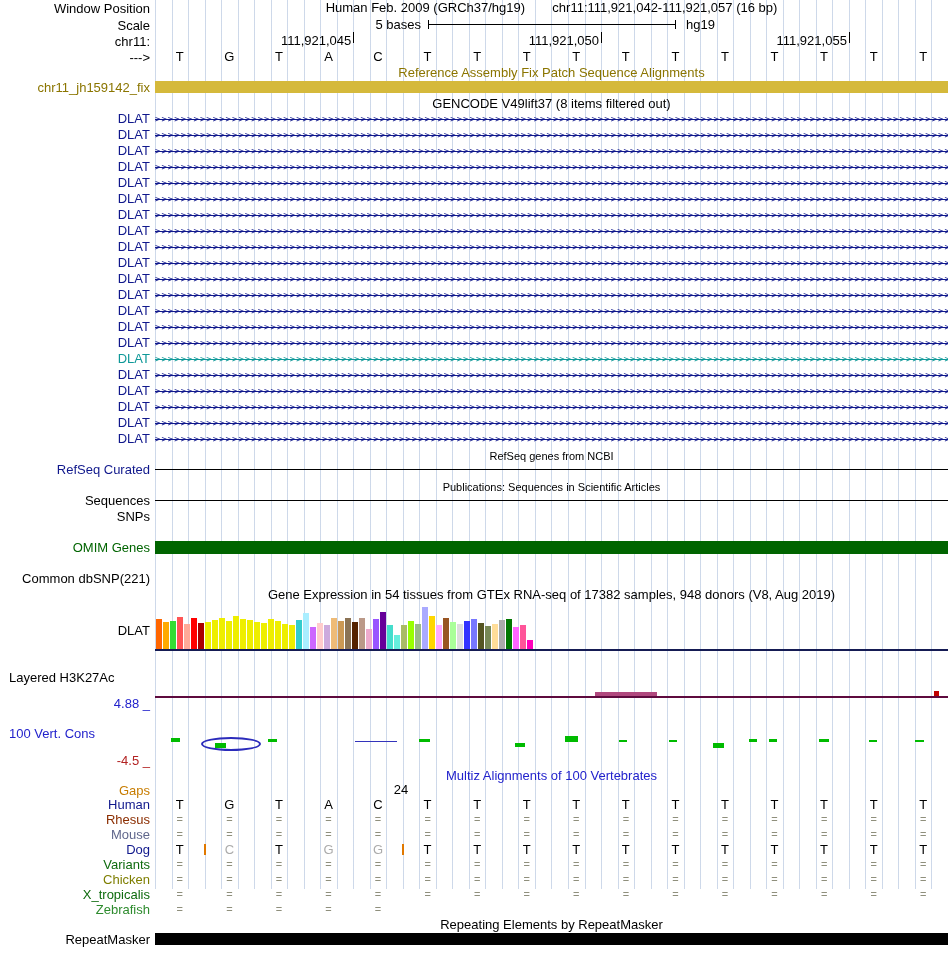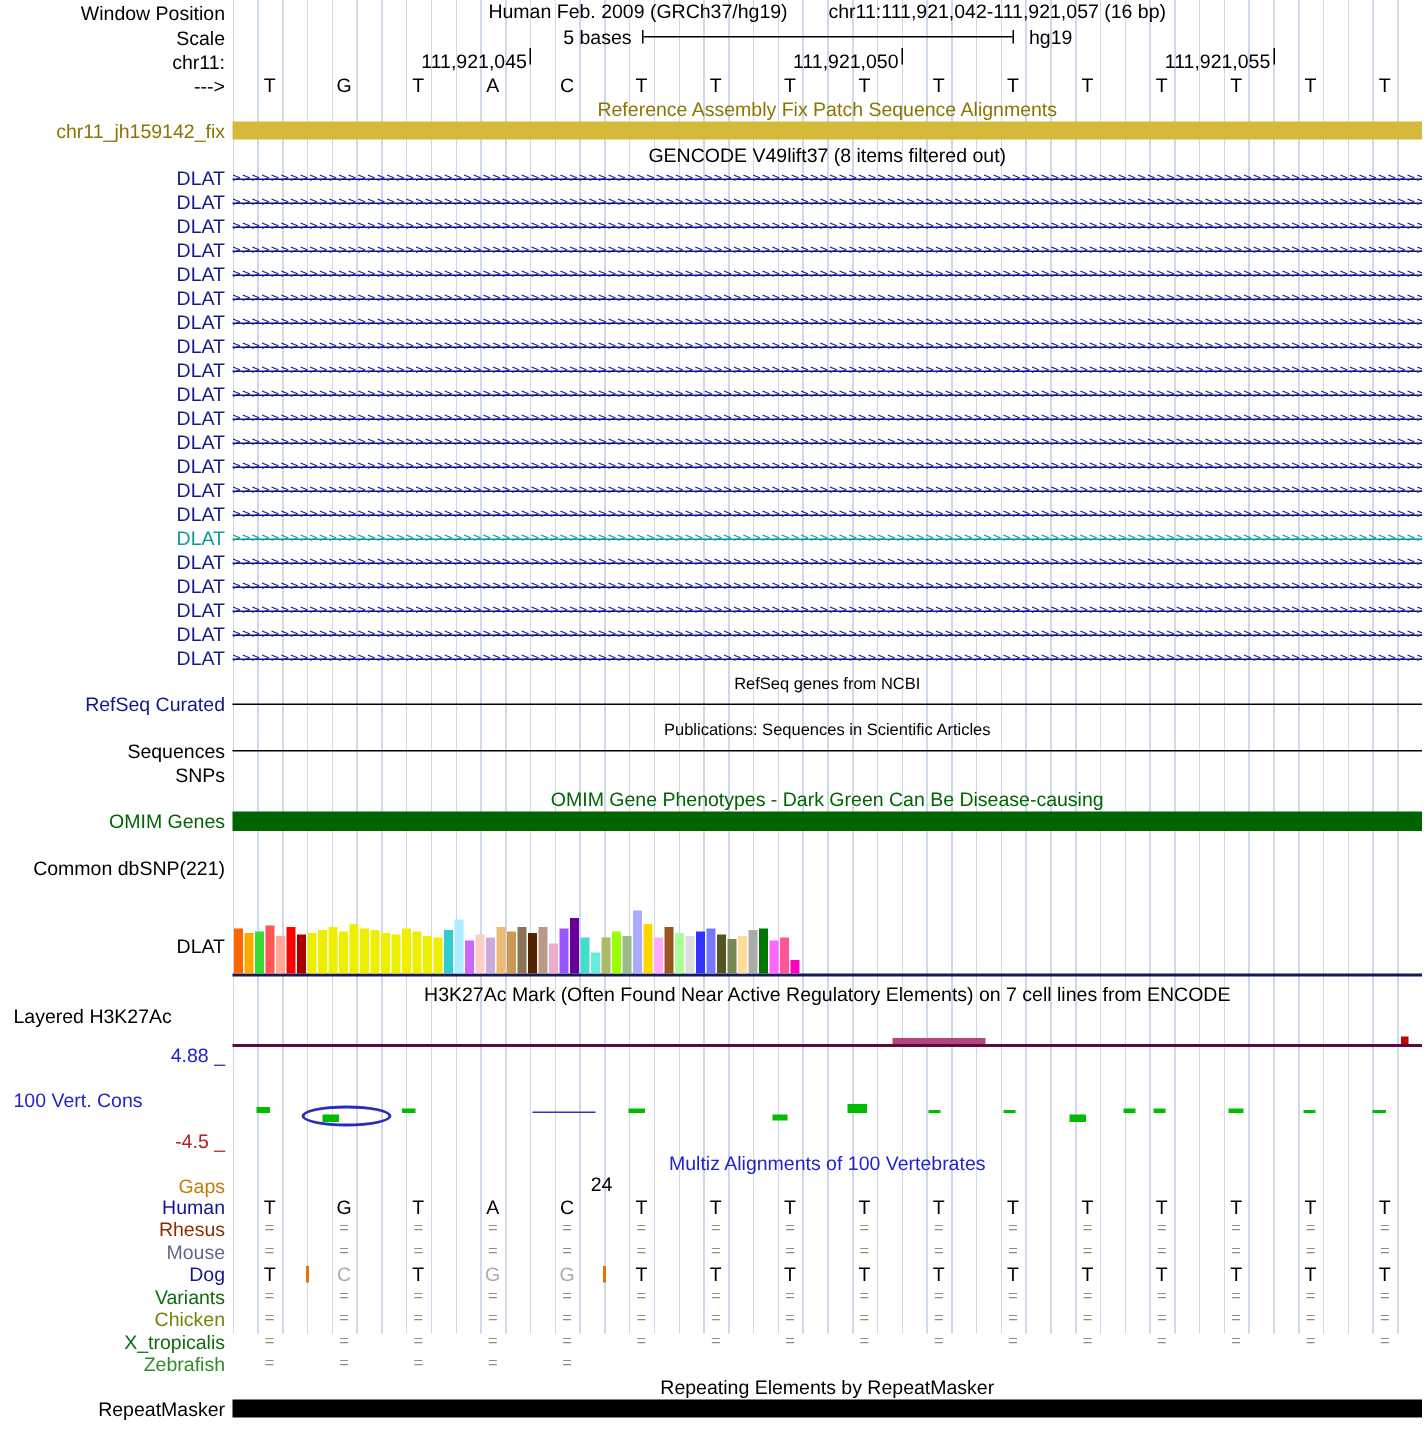--- a/index.html
+++ b/index.html
@@ -53,27 +53,26 @@
     <div class="hbar" style="top:81px;height:12px;background:#D5B93B"></div>
 
     <div class="track-title" style="top:97px">GENCODE V49lift37 (8 items filtered out)</div>
 
     <div class="track-title small" style="top:449px">RefSeq genes from NCBI</div>
     <div class="hbar" style="top:469px;height:1px;background:#000"></div>
 
     <div class="track-title small" style="top:480px">Publications: Sequences in Scientific Articles</div>
     <div class="hbar" style="top:500px;height:1px;background:#000"></div>
 
-    <div class="track-title c-green" style="top:526px">OMIM Gene Phenotypes - Dark Green Can Be Disease-causing</div>
     <div class="hbar" style="top:541px;height:13px;background:#006400"></div>
 
 
+    <div class="track-title" style="top:588px">Gene Expression in 54 tissues from GTEx RNA-seq of 17382 samples, 948 donors (V8, Aug 2019)</div>
     <div class="hbar" style="top:649px;height:2px;background:#151B54"></div>
 
-    <div class="track-title" style="top:656px">H3K27Ac Mark (Often Found Near Active Regulatory Elements) on 7 cell lines from ENCODE</div>
     <div class="hbar" style="top:696px;height:2px;background:#5E0A3E"></div>
 
     <div id="cons-ellipse" style="left:46px;top:737px;width:60px;height:14px"></div>
 
     <div class="track-title c-blue" style="top:769px">Multiz Alignments of 100 Vertebrates</div>
     <div class="coord-num c-orange" style="top:783px;left:232px;width:28px;text-align:center">24</div>
 
     <div class="track-title" style="top:918px">Repeating Elements by RepeatMasker</div>
     <div class="hbar" style="top:933px;height:12px;background:#000"></div>
   <div class="seq-letter" style="left: 24.7812px; top: 49px;">T</div>

